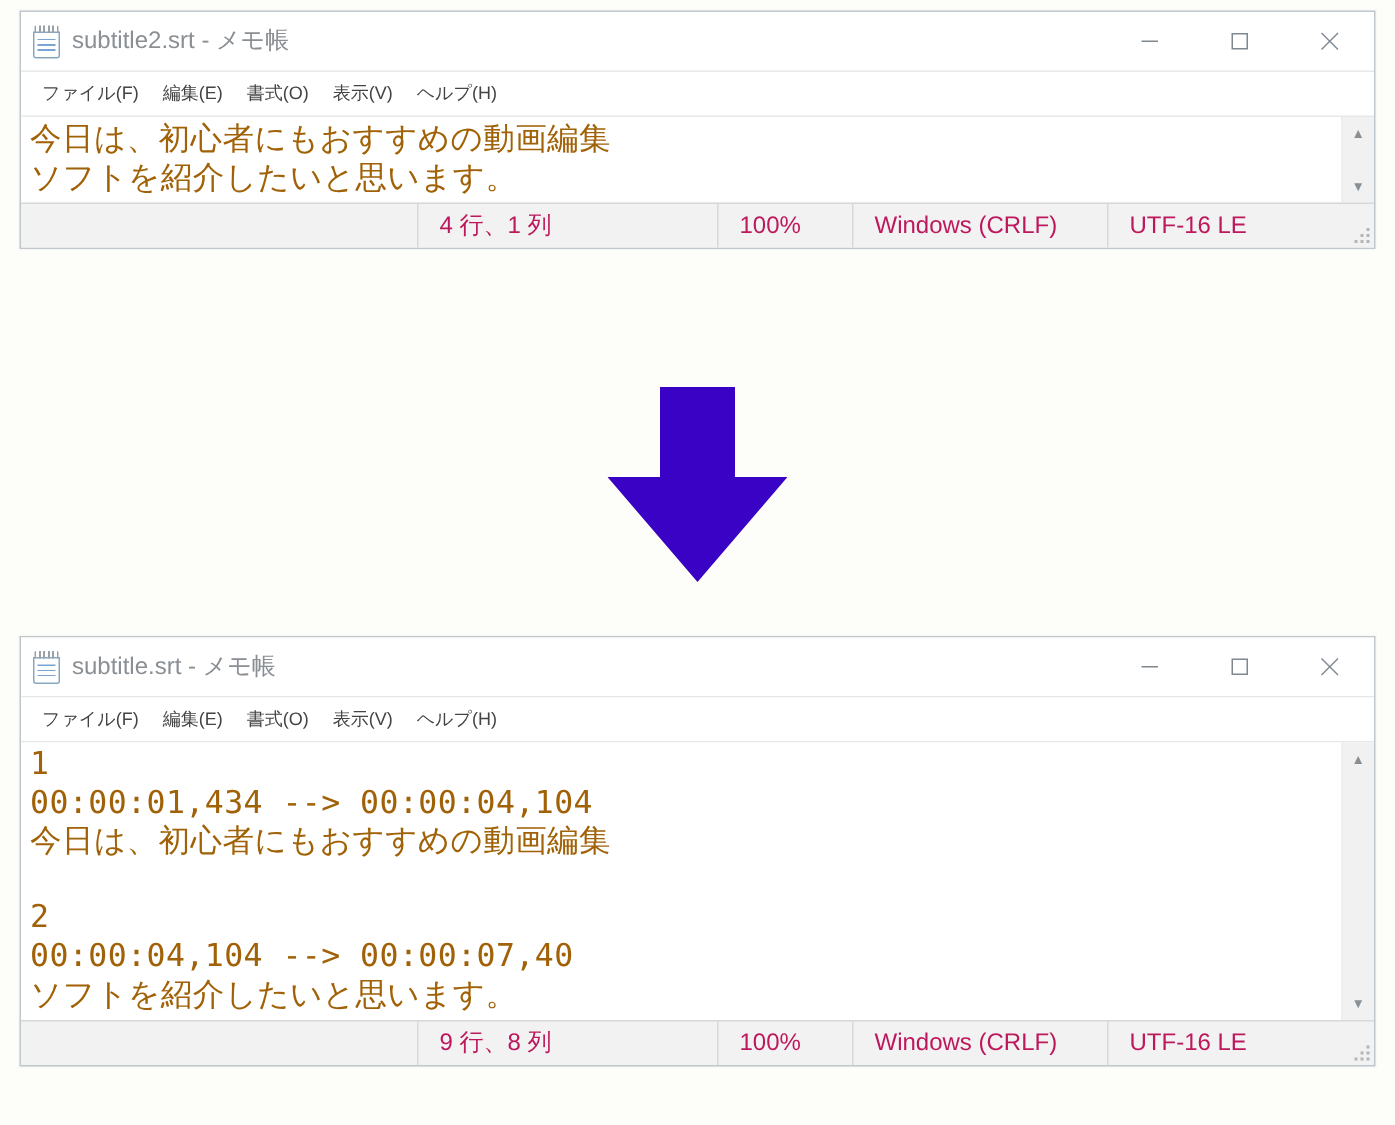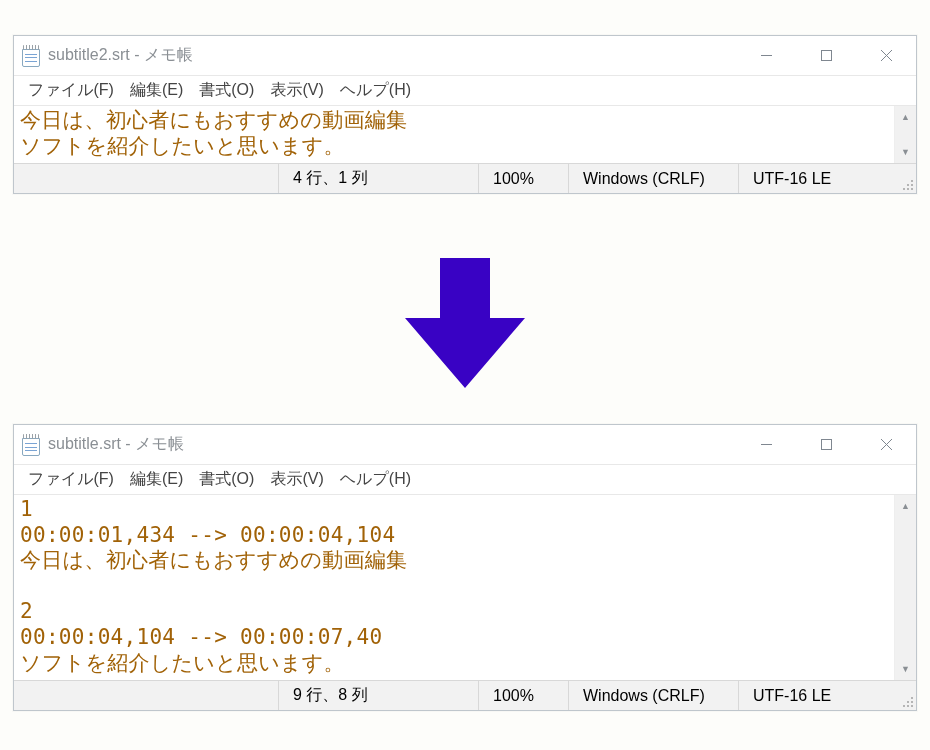--- a/index.html
+++ b/index.html
@@ -69,21 +69,21 @@
     justify-content: center;
     color: #7f8790;
   }
   .window-controls svg { width: 13px; height: 13px; stroke: #7f8790; stroke-width: 1; fill: none; }
   .menubar {
     height: 30px;
     background: #fff;
     display: flex;
     align-items: center;
     padding: 0 6px;
-    font-size: 16px;
+    font-size: 12px;
     color: #444;
     border-bottom: 1px solid #e8e8e8;
   }
   .menubar .menu-item {
     padding: 2px 8px;
   }
   .content-area {
     flex: 1;
     display: flex;
     background: #fff;
@@ -111,21 +111,21 @@
     color: #8a8f94;
     font-size: 9px;
   }
   .scrollbar .sb-track { flex: 1; }
   .statusbar {
     height: 30px;
     background: #f2f2f2;
     border-top: 1px solid #d8d8d8;
     display: flex;
     font-size: 16px;
-    color: #000000;
+    color: #be185d;
     position: relative;
     justify-content: center;
   }
   .statusbar .cell {
     border-left: 1px solid #d8d8d8;
     display: flex;
     align-items: center;
     padding: 0 14px;
     white-space: nowrap;
   }
@@ -144,21 +144,21 @@
     position: absolute;
     left: 0; right: 0;
     display: flex;
     justify-content: center;
   }
   .big-arrow { fill: #3902c4; }
 </style>
 </head>
 <body>
 
-<div class="window" id="w0" style="top: 7px; margin-top: 28px;">
+<div class="window" id="w0" style="top: 7px;">
   <div class="titlebar">
     <div class="app-icon">
       <div class="page"></div>
         <div class="spiral"></div>
         <div class="lines"></div>
     </div>
     <div class="title-text">subtitle2.srt - メモ帳</div>
     <div class="window-controls">
       <div class="ctrl">
           <svg viewBox="0 0 13 13">

